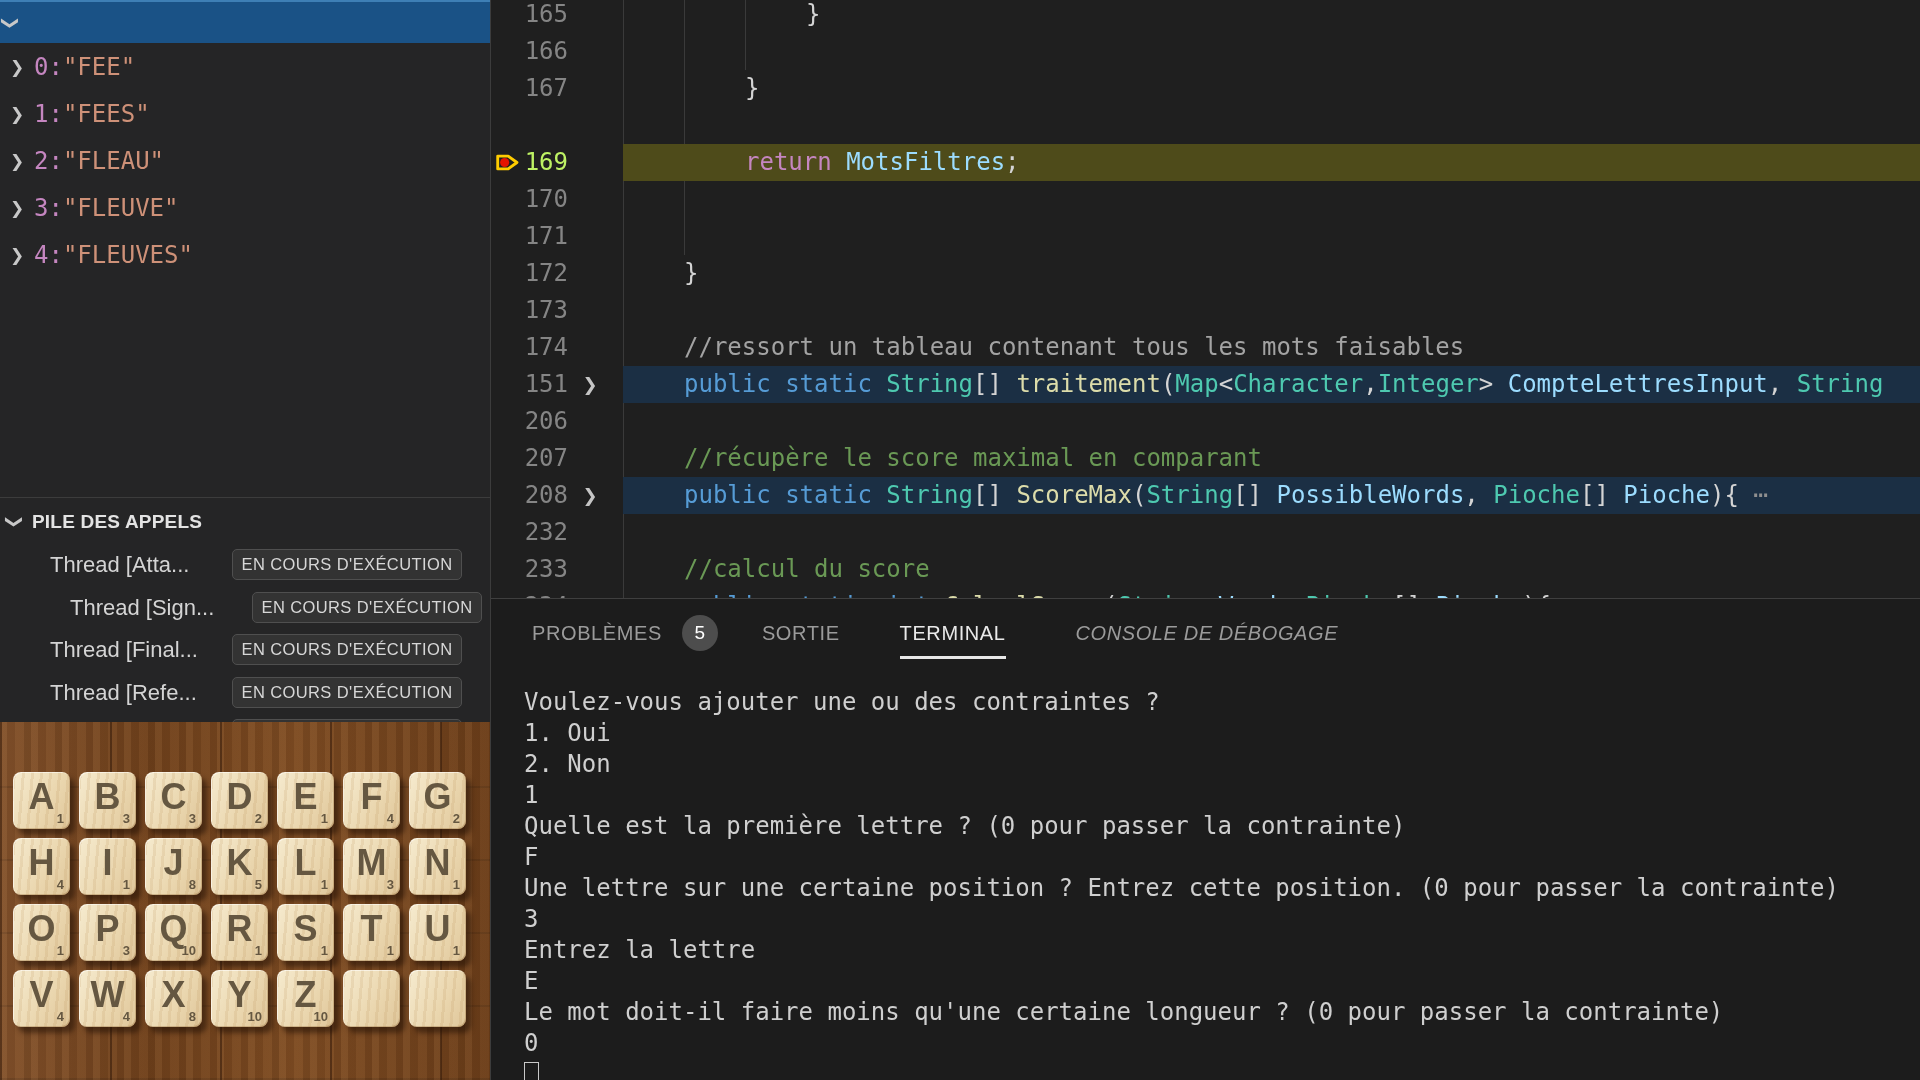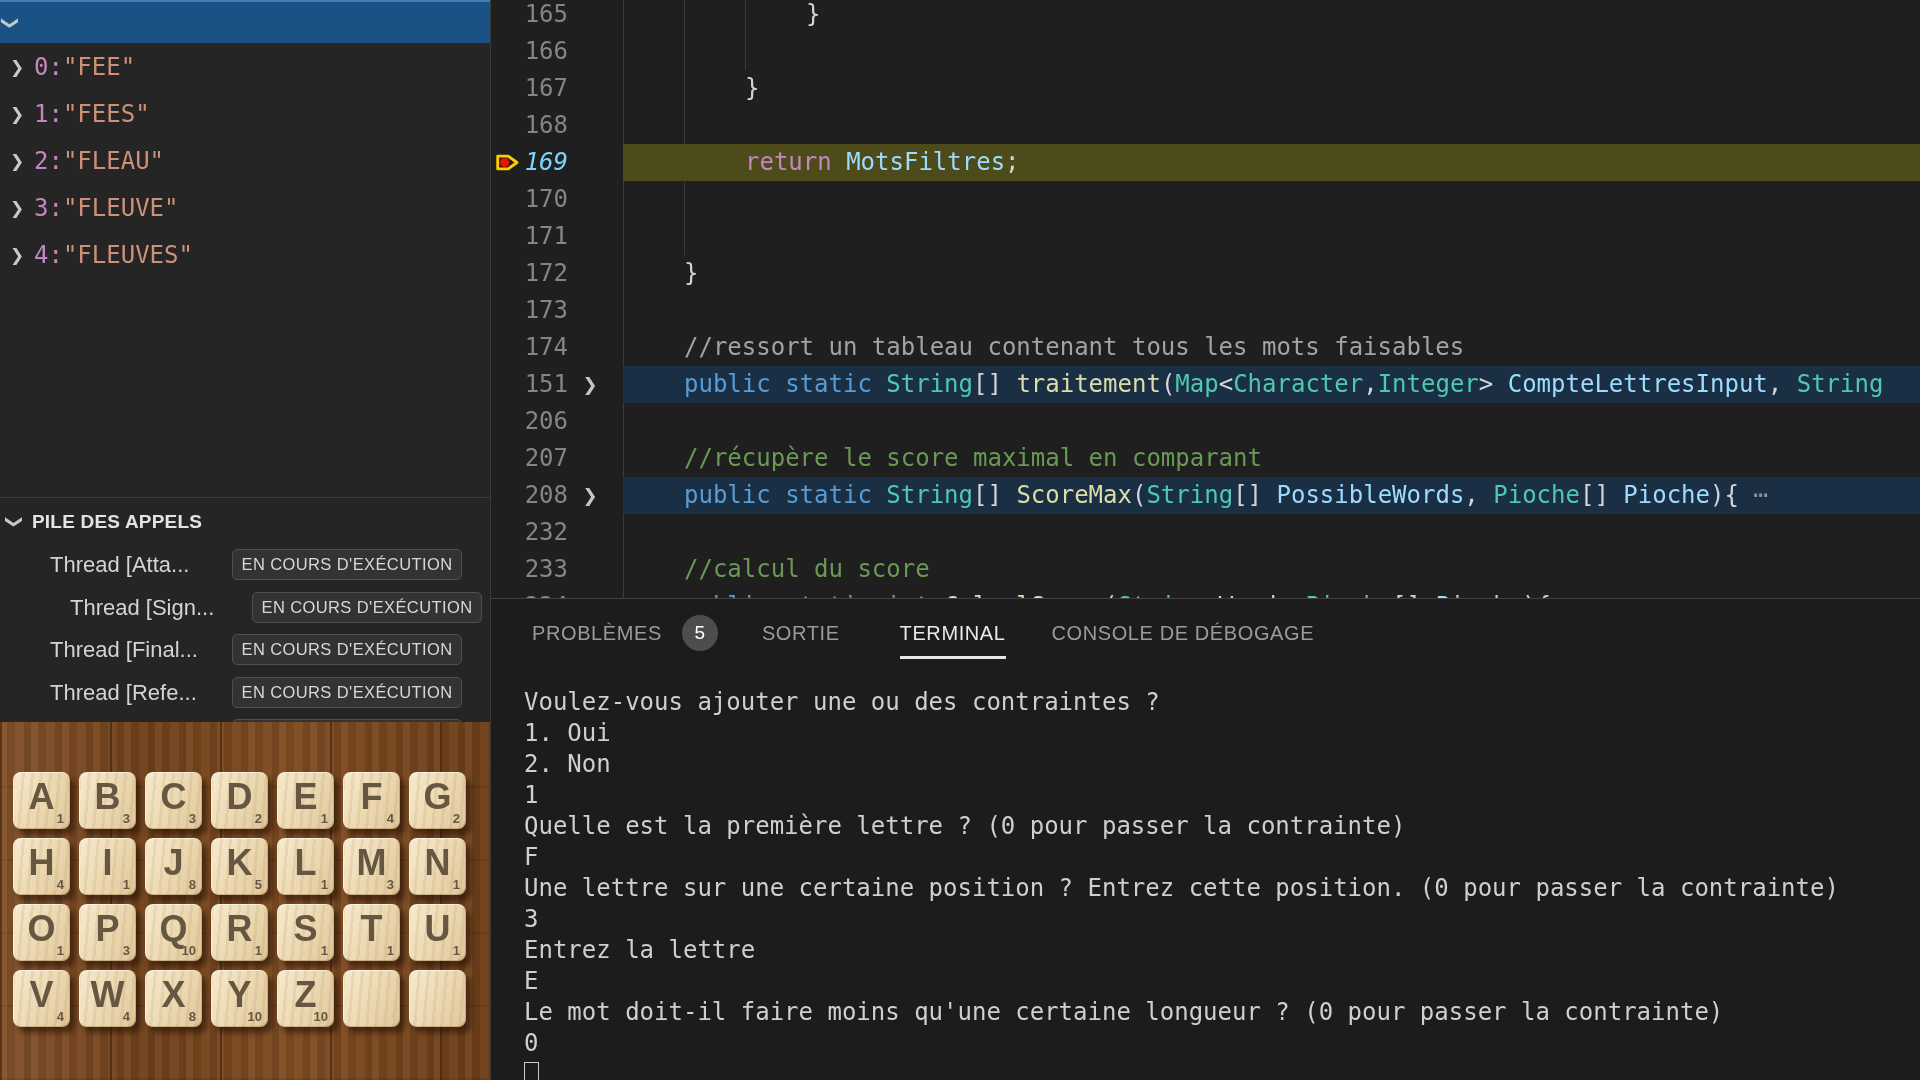--- a/index.html
+++ b/index.html
@@ -49,21 +49,21 @@
   .tile .lt{position:absolute;left:0;top:4px;width:100%;text-align:center;
             font:600 36px "Liberation Sans",sans-serif;color:#655741;}
   .tile .val{position:absolute;right:6px;bottom:3px;font:700 13px "Liberation Sans",sans-serif;color:#655741;}
 
   
   .editor{position:absolute;left:491px;top:0;width:1429px;height:598px;background:#1f1f1f;overflow:hidden;}
   .guide{position:absolute;width:1px;background:#3a3a3a;}
   .row-hl{position:absolute;left:132px;right:0;height:37px;}
   .code-line{position:absolute;left:0;right:0;height:37px;font:24px/37px "DejaVu Sans Mono",monospace;}
   .lnum{position:absolute;left:0;top:0;width:77px;text-align:right;color:#858585;}
-  .lnum.cur{color:#7dd3fc;font-style:italic;}
+  .lnum.cur{color:#bef264;}
   .fold-caret{position:absolute;left:88px;top:0;width:22px;color:#c5c5c5;font-size:18px;text-align:center;
               font-family:"DejaVu Sans",sans-serif;cursor:pointer;}
   .code-text{position:absolute;top:0;white-space:pre;}
   .bp{position:absolute;left:3px;top:5px;width:27px;height:27px;}
 
   
   .panel{position:absolute;left:491px;top:598px;width:1429px;height:482px;background:#1c1c1c;
          border-top:1px solid #3f3f3f;box-sizing:border-box;}
   .tabs{position:absolute;left:0;top:0;height:68px;display:flex;align-items:center;}
   .tab{color:#9b9b9b;font-size:20px;letter-spacing:.6px;position:relative;white-space:nowrap;cursor:pointer;}
@@ -148,23 +148,20 @@
         <div class="lnum">165</div>
         <div class="code-text" style="left: 315px;"><span style="color: rgb(212, 212, 212);">}</span></div>
       </div>
       <div class="code-line" style="top: 33px;">
         <div class="lnum">166</div>
       </div>
       <div class="code-line" style="top: 70px;">
         <div class="lnum">167</div>
         <div class="code-text" style="left: 254px;"><span style="color: rgb(212, 212, 212);">}</span></div>
       </div>
-      <div class="code-line" style="top: 107px;">
-        <div class="lnum">168</div>
-      </div>
       <div class="row-hl" style="top: 144px; background: rgb(78, 75, 26);"></div>
       <div class="code-line" style="top: 144px;">
         <div class="bp"><svg width="27" height="27" viewBox="0 0 16 16">
             <path d="M2.2 4.2 h6.2 l5.2 3.8 -5.2 3.8 h-6.2 z" fill="none" stroke="#ffcc00" stroke-width="1.7" stroke-linejoin="round"></path>
             <circle cx="6.3" cy="8" r="2.7" fill="#e51400"></circle>
           </svg></div>
         <div class="lnum cur">169</div>
         <div class="code-text" style="left: 254px;"><span style="color: rgb(197, 134, 192);">return</span><span style="color: rgb(212, 212, 212);"> </span><span style="color: rgb(156, 220, 254);">MotsFiltres</span><span style="color: rgb(212, 212, 212);">;</span></div>
       </div>
       <div class="code-line" style="top: 181px;">
@@ -215,21 +212,21 @@
         <div class="code-text" style="left: 193px;"><span style="color: rgb(86, 156, 214);">public</span><span style="color: rgb(212, 212, 212);"> </span><span style="color: rgb(86, 156, 214);">static</span><span style="color: rgb(212, 212, 212);"> </span><span style="color: rgb(86, 156, 214);">int</span><span style="color: rgb(212, 212, 212);"> </span><span style="color: rgb(220, 220, 170);">CalculScore</span><span style="color: rgb(212, 212, 212);">(</span><span style="color: rgb(78, 201, 176);">String</span><span style="color: rgb(212, 212, 212);"> </span><span style="color: rgb(156, 220, 254);">Word</span><span style="color: rgb(212, 212, 212);">, </span><span style="color: rgb(78, 201, 176);">Pioche</span><span style="color: rgb(212, 212, 212);">[] </span><span style="color: rgb(156, 220, 254);">Pioche</span><span style="color: rgb(212, 212, 212);">){</span></div>
       </div>
     </div>
 
   <div class="panel">
     <div class="tabs" id="tabs">
         <div class="tab" style="margin-left: 41px;">PROBLÈMES</div>
         <div class="tab-badge">5</div>
         <div class="tab" style="margin-left: 44px;">SORTIE</div>
         <div class="tab active" style="margin-left: 60px;">TERMINAL</div>
-        <div class="tab" style="margin-left: 46px;">CONSOLE DE DÉBOGAGE</div>
+        <div class="tab" style="margin-left: 70px; font-style: italic;">CONSOLE DE DÉBOGAGE</div>
       </div>
     <div class="term" id="terminal-output">
         <div>Voulez-vous ajouter une ou des contraintes ?</div>
         <div>1. Oui</div>
         <div>2. Non</div>
         <div>1</div>
         <div>Quelle est la première lettre ? (0 pour passer la contrainte)</div>
         <div>F</div>
         <div>Une lettre sur une certaine position ? Entrez cette position. (0 pour passer la contrainte)</div>
         <div>3</div>

